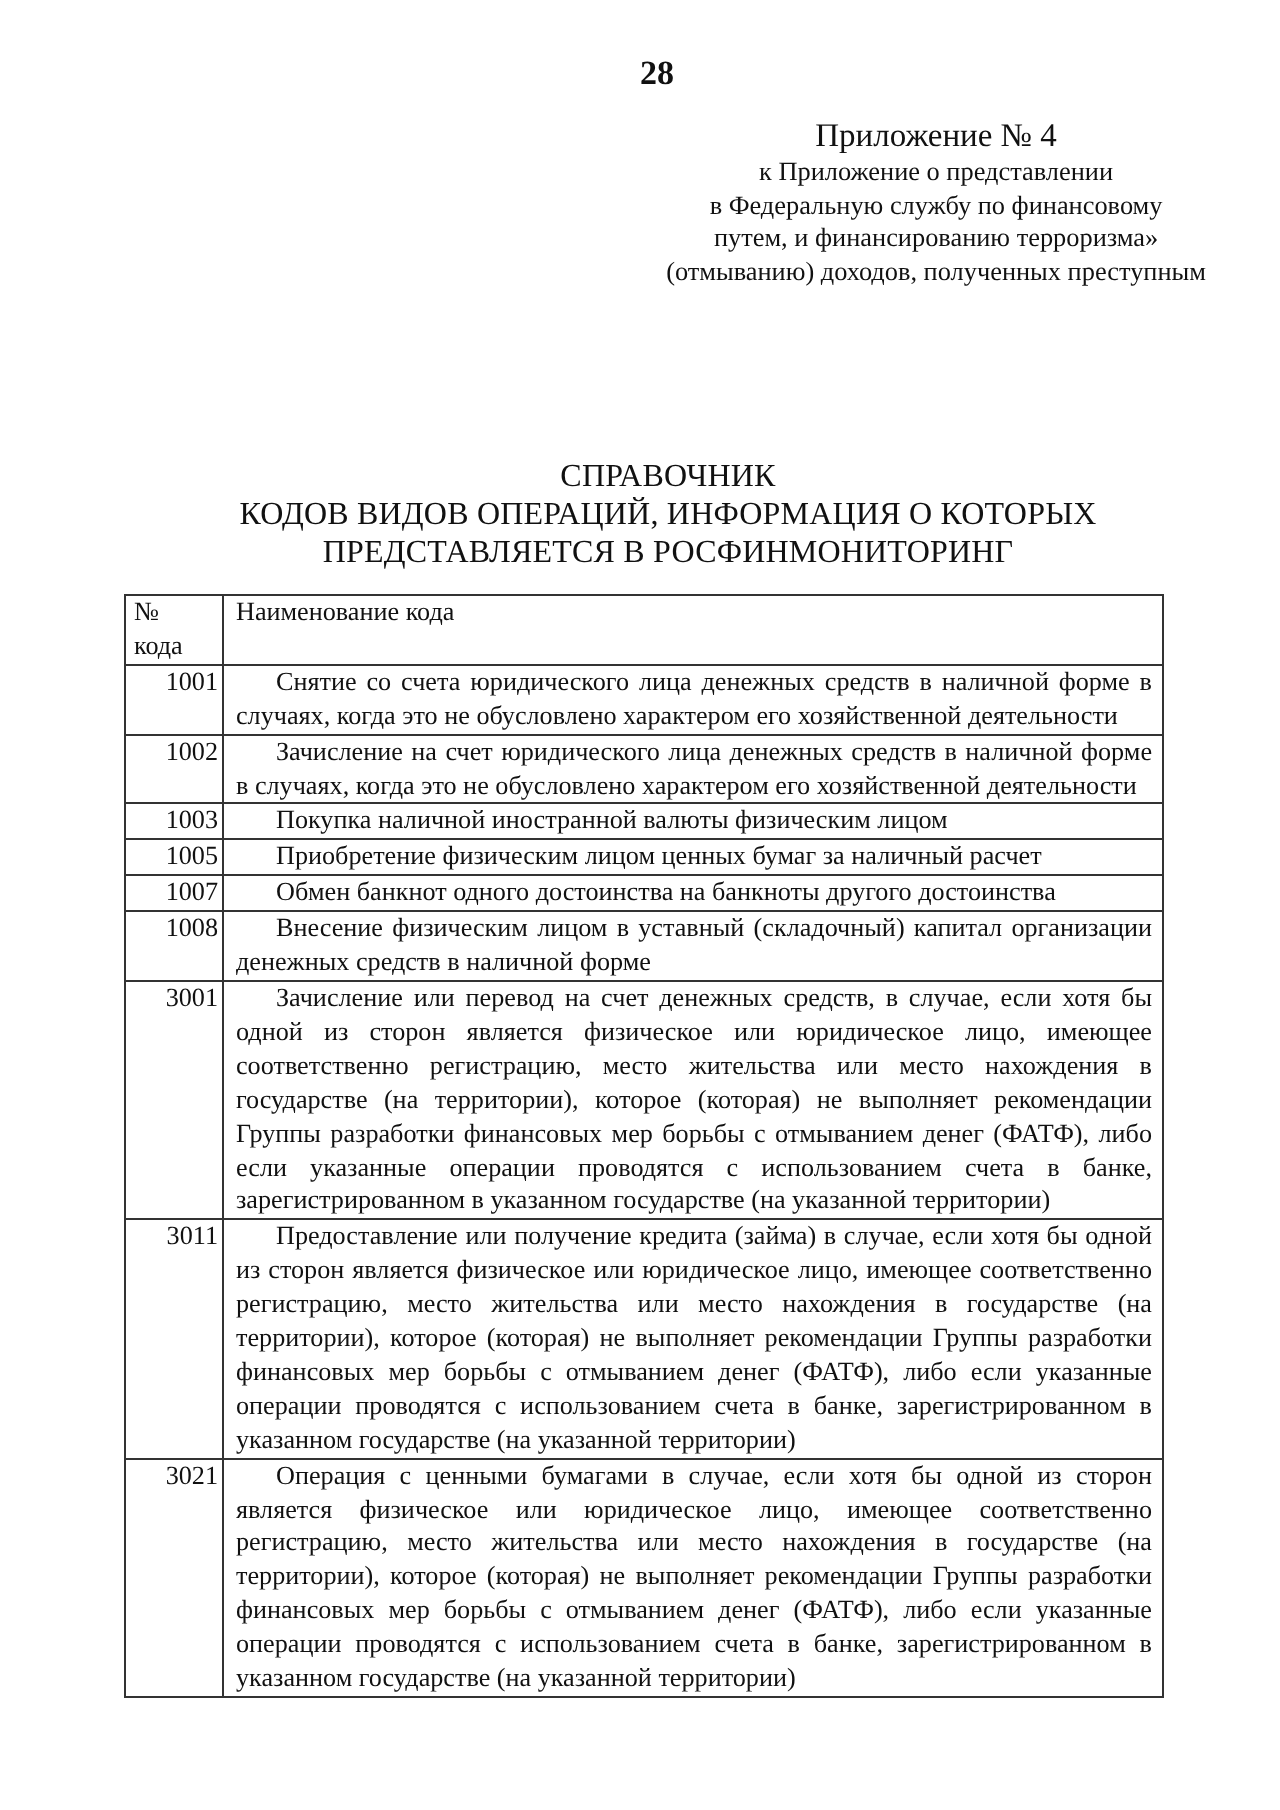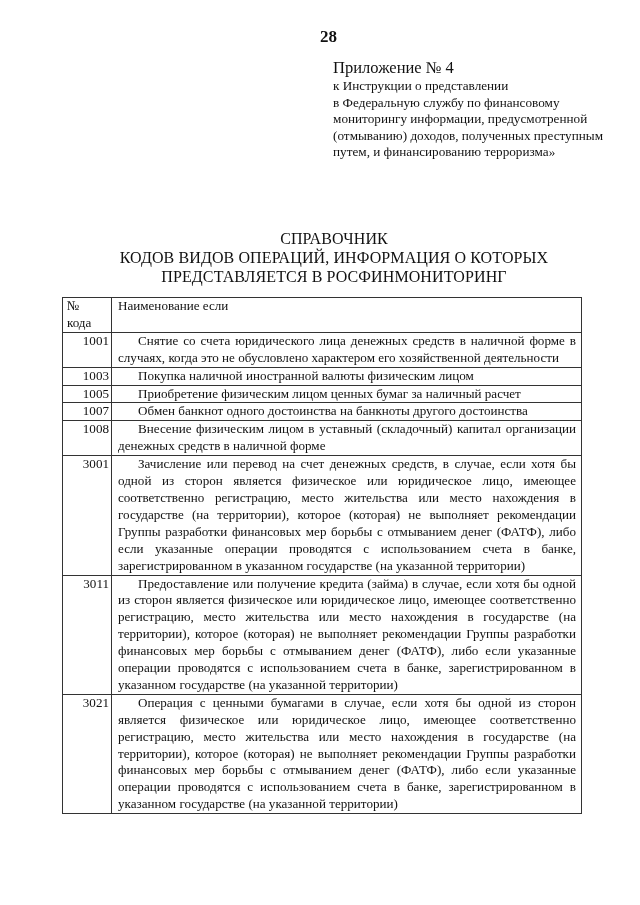--- a/index.html
+++ b/index.html
@@ -4,21 +4,21 @@
 <style>
   html, body { margin: 0; padding: 0; background: #ffffff; }
   body {
     width: 640px; height: 905px; position: relative; overflow: hidden;
     font-family: "Liberation Serif", "DejaVu Serif", serif; color: #111;
   }
   .page-num {
     position: absolute; top: 27px; left: 320px; font-size: 17px; font-weight: bold;
   }
   .appendix {
-    position: absolute; top: 58px; right: 37px; text-align: left;
+    position: absolute; top: 58px; right: 37px; text-align: center;
     font-size: 13.2px; line-height: 16.6px;
   }
   .appendix .app-title { font-size: 16.5px; line-height: 20px; margin-bottom: 0px; }
   .heading {
     position: absolute; top: 229px; left: 0; width: 668px; text-align: center;
     font-size: 16px; line-height: 19px; letter-spacing: 0.1px;
   }
   table.codes {
     position: absolute; top: 297px; left: 62px; width: 520px;
     border-collapse: collapse; font-size: 13.1px; line-height: 16.9px;
@@ -34,47 +34,50 @@
   table.codes tr.head td.code { text-align: left; padding-left: 4px; }
   table.codes tr.head td.name { text-align: center; }
 </style>
 </head>
 <body>
 
 <div class="page-num">28</div>
 
 <div class="appendix">
   <div class="app-title">Приложение № 4</div>
-  <div>к Инструкции о представлении</div>
+  <div>к Приложение о представлении</div>
   <div>в Федеральную службу по финансовому</div>
-  <div>мониторингу информации, предусмотренной</div>
+  <div>путем, и финансированию терроризма»</div>
   <div>(отмыванию)  доходов, полученных преступным</div>
-  <div>путем, и финансированию терроризма»</div>
 </div>
 
 <div class="heading">
   <div>СПРАВОЧНИК</div>
   <div>КОДОВ ВИДОВ ОПЕРАЦИЙ, ИНФОРМАЦИЯ О КОТОРЫХ</div>
   <div>ПРЕДСТАВЛЯЕТСЯ В РОСФИНМОНИТОРИНГ</div>
 </div>
 
 <table class="codes">
   <tbody>
       <tr class="head">
     <td class="code">
       <div>№</div>
       <div>кода</div>
     </td>
-    <td class="name">Наименование если</td>
+    <td class="name">Наименование кода</td>
   </tr>
   </tbody>
     <tbody id="rows">
       <tr>
         <td class="code">1001</td>
         <td class="name"><span class="indent"></span><span>Снятие со счета юридического лица денежных средств в наличной форме в случаях, когда это не обусловлено характером его хозяйственной деятельности</span></td>
+      </tr>
+      <tr>
+        <td class="code">1002</td>
+        <td class="name"><span class="indent"></span><span>Зачисление на счет юридического лица денежных средств в наличной форме в случаях, когда это не обусловлено характером его хозяйственной деятельности</span></td>
       </tr>
       <tr>
         <td class="code">1003</td>
         <td class="name"><span class="indent"></span><span>Покупка наличной иностранной валюты физическим лицом</span></td>
       </tr>
       <tr>
         <td class="code">1005</td>
         <td class="name"><span class="indent"></span><span>Приобретение физическим лицом ценных бумаг за наличный расчет</span></td>
       </tr>
       <tr>

